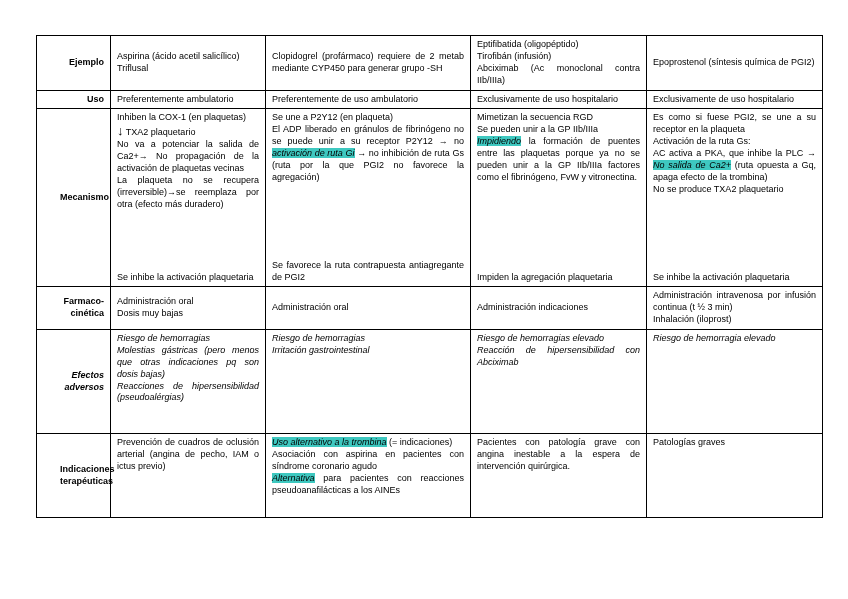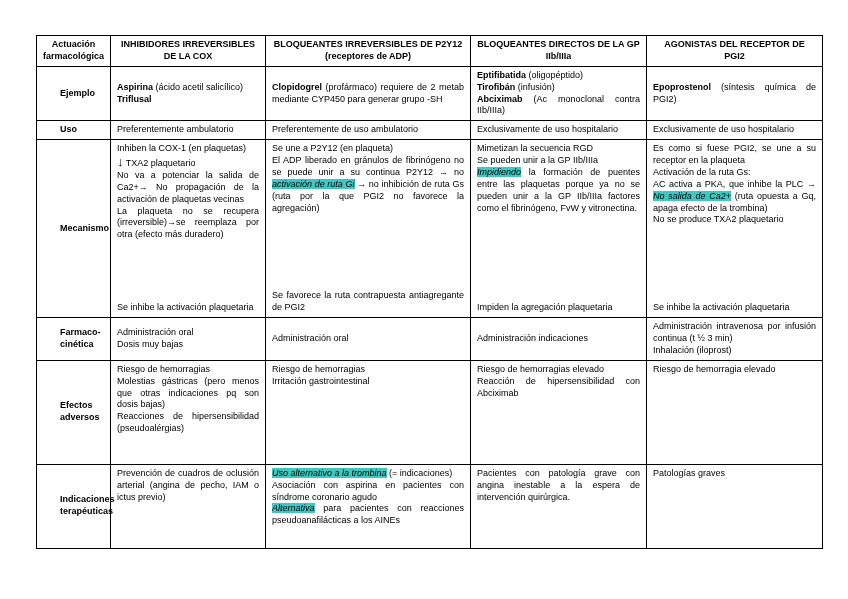--- a/index.html
+++ b/index.html
@@ -11,52 +11,45 @@
   col:nth-child(3){width:205px;}
   col:nth-child(4){width:176px;}
   col:nth-child(5){width:176px;}
   th,td{border:1px solid #000;box-sizing:border-box;padding:3px 6px;font-size:9px;line-height:1.32;vertical-align:top;}
   th{font-weight:bold;text-align:center;vertical-align:middle;}
   tr.r-header th{height:30px;}
   tr.r-ejemplo td{height:54px;}
   tr.r-uso td{height:18px;}
   tr.r-mecanismo td{height:178px;}
   tr.r-farmaco td{height:42px;}
-  tr.r-efectos td{height:104px;}
+  tr.r-efectos td{height:104px;font-style:italic;}
   tr.r-indicaciones td{height:84px;}
   .cell-inner{display:flex;flex-direction:column;height:100%;}
   tr.r-mid .cell-inner, td.label .cell-inner{justify-content:center;}
   .line{text-align:justify;}
   td.label{font-weight:bold;}
-  td.label .line{text-align:left;margin-left:17px;}
+  td.label .line{text-align:right;margin-left:17px;}
   .spacer{flex:1 1 auto;min-height:10px;}
-  .b{font-weight:bold;}
+  .b{font-weight:normal;}
   .hl{background:var(--hl,#3ec8c0);font-style:italic;}
   .big{font-size:13px;line-height:1;font-weight:bold;}
 </style>
 </head>
 <body>
 
 <div class="page">
   <table>
     <colgroup>
         <col>
         <col>
         <col>
         <col>
         <col>
       </colgroup>
     <tbody>
-        <tr class="r-header">
-      <th>Actuación farmacológica</th>
-      <th>INHIBIDORES IRREVERSIBLES DE LA COX</th>
-      <th>BLOQUEANTES IRREVERSIBLES DE P2Y12 (receptores de ADP)</th>
-      <th>BLOQUEANTES DIRECTOS DE LA GP IIb/IIIa</th>
-      <th>AGONISTAS DEL RECEPTOR DE PGI2</th>
-    </tr>
     <tr class="r-ejemplo r-mid">
       <td class="label">
             <div class="cell-inner">
               <div class="line"><span>Ejemplo</span></div>
             </div>
           </td>
       <td>
             <div class="cell-inner">
               <div class="line"><span class="b">Aspirina </span><span>(ácido acetil salicílico)</span></div>
               <div class="line"><span class="b">Triflusal</span></div>
@@ -119,21 +112,21 @@
               <div class="line"><span class="b big">↓</span><span> TXA2 plaquetario</span></div>
               <div class="line"><span>No va a potenciar la salida de Ca2+→ No propagación de la activación de plaquetas vecinas</span></div>
               <div class="line"><span>La plaqueta no se recupera (irreversible)→se reemplaza por otra (efecto más duradero)</span></div>
               <div class="spacer"></div>
               <div class="line"><span>Se inhibe la activación plaquetaria</span></div>
             </div>
           </td>
       <td>
             <div class="cell-inner">
               <div class="line"><span>Se une a P2Y12 (en plaqueta)</span></div>
-              <div class="line"><span>El ADP liberado en gránulos de fibrinógeno no se puede unir a su continua P2Y12 → no </span><span class="hl">activación de ruta Gi</span><span> → no inhibición de ruta Gs (ruta por la que PGI2 no favorece la agregación)</span></div>
+              <div class="line"><span>El ADP liberado en gránulos de fibrinógeno no se puede unir a su receptor P2Y12 → no </span><span class="hl">activación de ruta Gi</span><span> → no inhibición de ruta Gs (ruta por la que PGI2 no favorece la agregación)</span></div>
               <div class="spacer"></div>
               <div class="line"><span>Se favorece la ruta contrapuesta antiagregante de PGI2</span></div>
             </div>
           </td>
       <td>
             <div class="cell-inner">
               <div class="line"><span>Mimetizan la secuencia RGD</span></div>
               <div class="line"><span>Se pueden unir a la GP IIb/IIIa</span></div>
               <div class="line"><span class="hl">Impidiendo</span><span> la formación de puentes entre las plaquetas porque ya no se pueden unir a la GP IIb/IIIa factores como el fibrinógeno, FvW y vitronectina.</span></div>
               <div class="spacer"></div>

